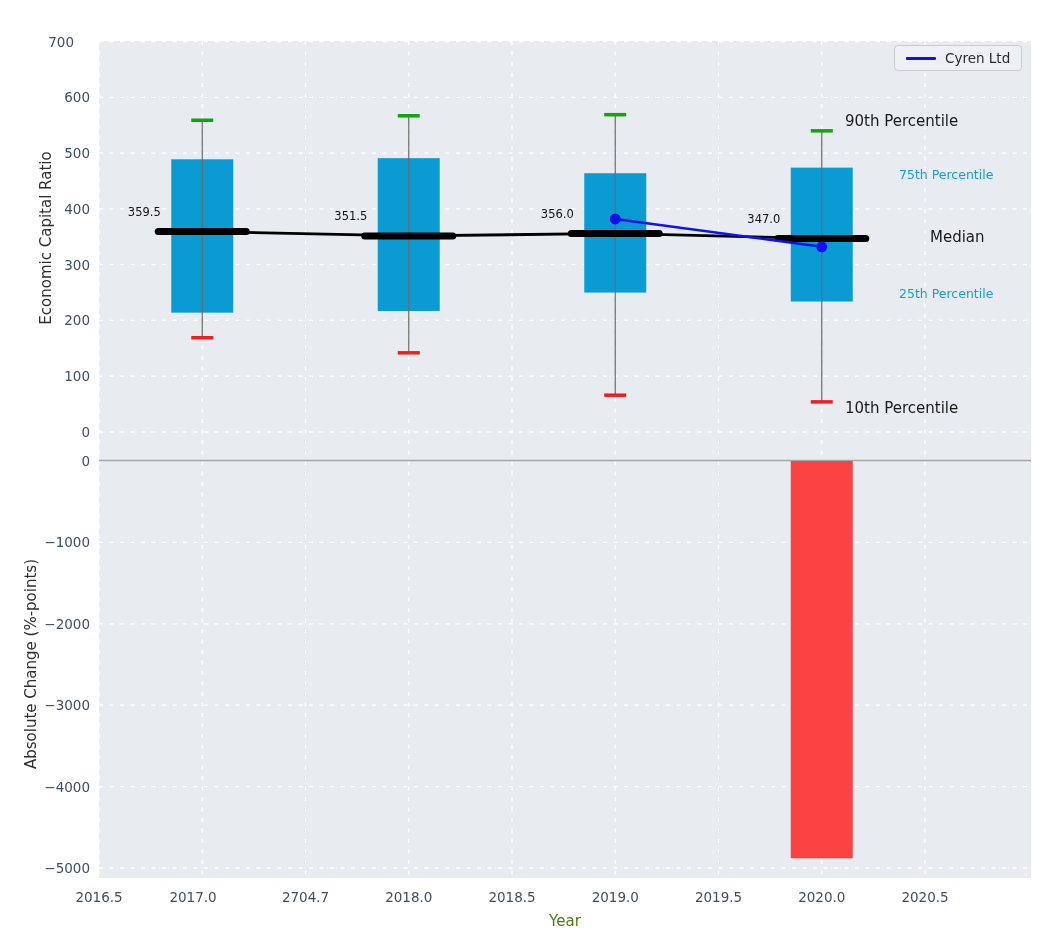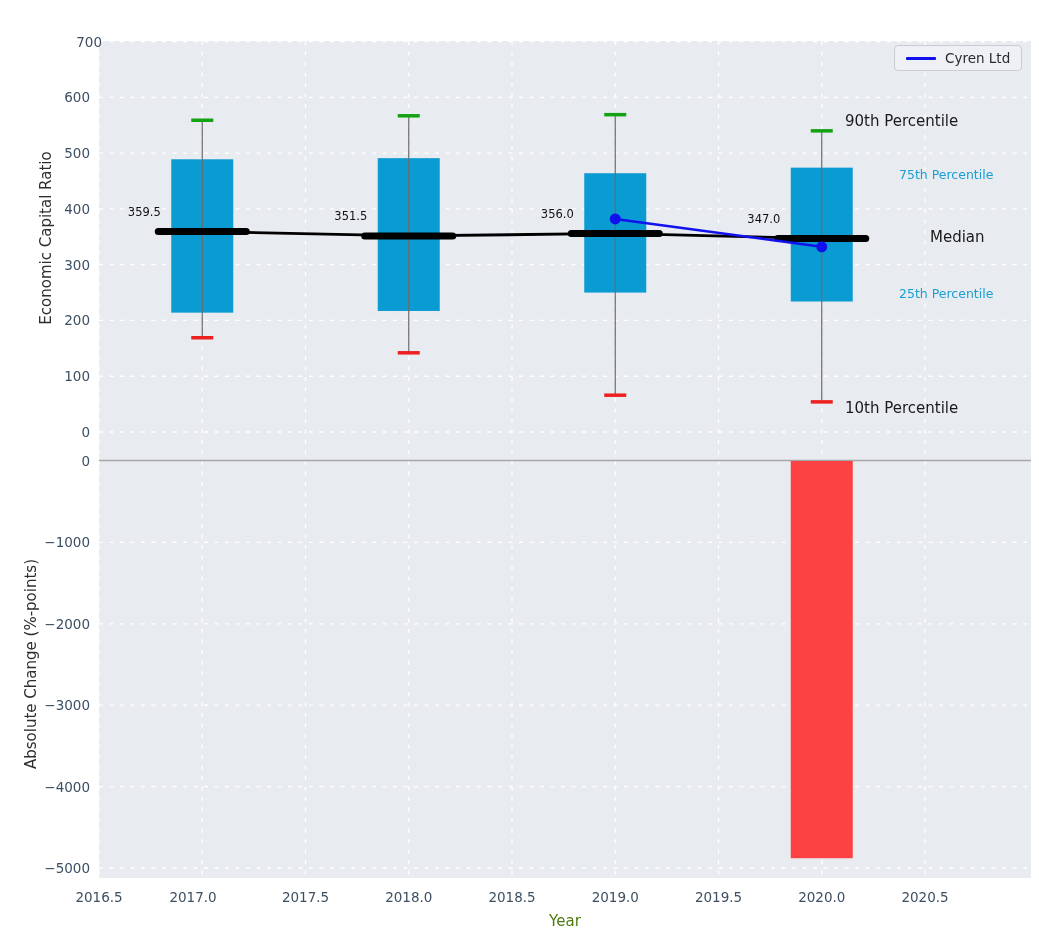--- a/index.html
+++ b/index.html
@@ -113,30 +113,30 @@
   <div class="ann-big" style="left:845px;top:399px;">10th Percentile</div>
 
   <div id="labels">
       <div class="tick ytick" style="left: 28px; top: 424px;">0</div>
       <div class="tick ytick" style="left: 28px; top: 368.23px;">100</div>
       <div class="tick ytick" style="left: 28px; top: 312.46px;">200</div>
       <div class="tick ytick" style="left: 28px; top: 256.69px;">300</div>
       <div class="tick ytick" style="left: 28px; top: 200.92px;">400</div>
       <div class="tick ytick" style="left: 28px; top: 145.15px;">500</div>
       <div class="tick ytick" style="left: 28px; top: 89.38px;">600</div>
-      <div class="tick ytick" style="left: 40px; top: 33.61px;">700</div>
+      <div class="tick ytick" style="left: 12px; top: 33.61px;">700</div>
       <div class="tick ytick" style="left: 28px; top: 453px;">0</div>
       <div class="tick ytick" style="left: 28px; top: 534.4px;">−1000</div>
       <div class="tick ytick" style="left: 28px; top: 615.8px;">−2000</div>
       <div class="tick ytick" style="left: 28px; top: 697.2px;">−3000</div>
       <div class="tick ytick" style="left: 28px; top: 778.6px;">−4000</div>
       <div class="tick ytick" style="left: 28px; top: 860px;">−5000</div>
       <div class="tick xtick" style="left: 59px; top: 889px;">2016.5</div>
       <div class="tick xtick" style="left: 153px; top: 889px;">2017.0</div>
-      <div class="tick xtick" style="left: 265.5px; top: 889px;">2017.5</div>
+      <div class="tick xtick" style="left: 265.5px; top: 889px;">2704.7</div>
       <div class="tick xtick" style="left: 368.75px; top: 889px;">2018.0</div>
       <div class="tick xtick" style="left: 472px; top: 889px;">2018.5</div>
       <div class="tick xtick" style="left: 575.25px; top: 889px;">2019.0</div>
       <div class="tick xtick" style="left: 678.5px; top: 889px;">2019.5</div>
       <div class="tick xtick" style="left: 781.75px; top: 889px;">2020.0</div>
       <div class="tick xtick" style="left: 885px; top: 889px;">2020.5</div>
       <div class="medlabel" style="left: 100.75px; top: 205.007px;">359.5</div>
       <div class="medlabel" style="left: 307.25px; top: 209.468px;">351.5</div>
       <div class="medlabel" style="left: 513.75px; top: 206.959px;">356.0</div>
       <div class="medlabel" style="left: 720.25px; top: 211.978px;">347.0</div>

